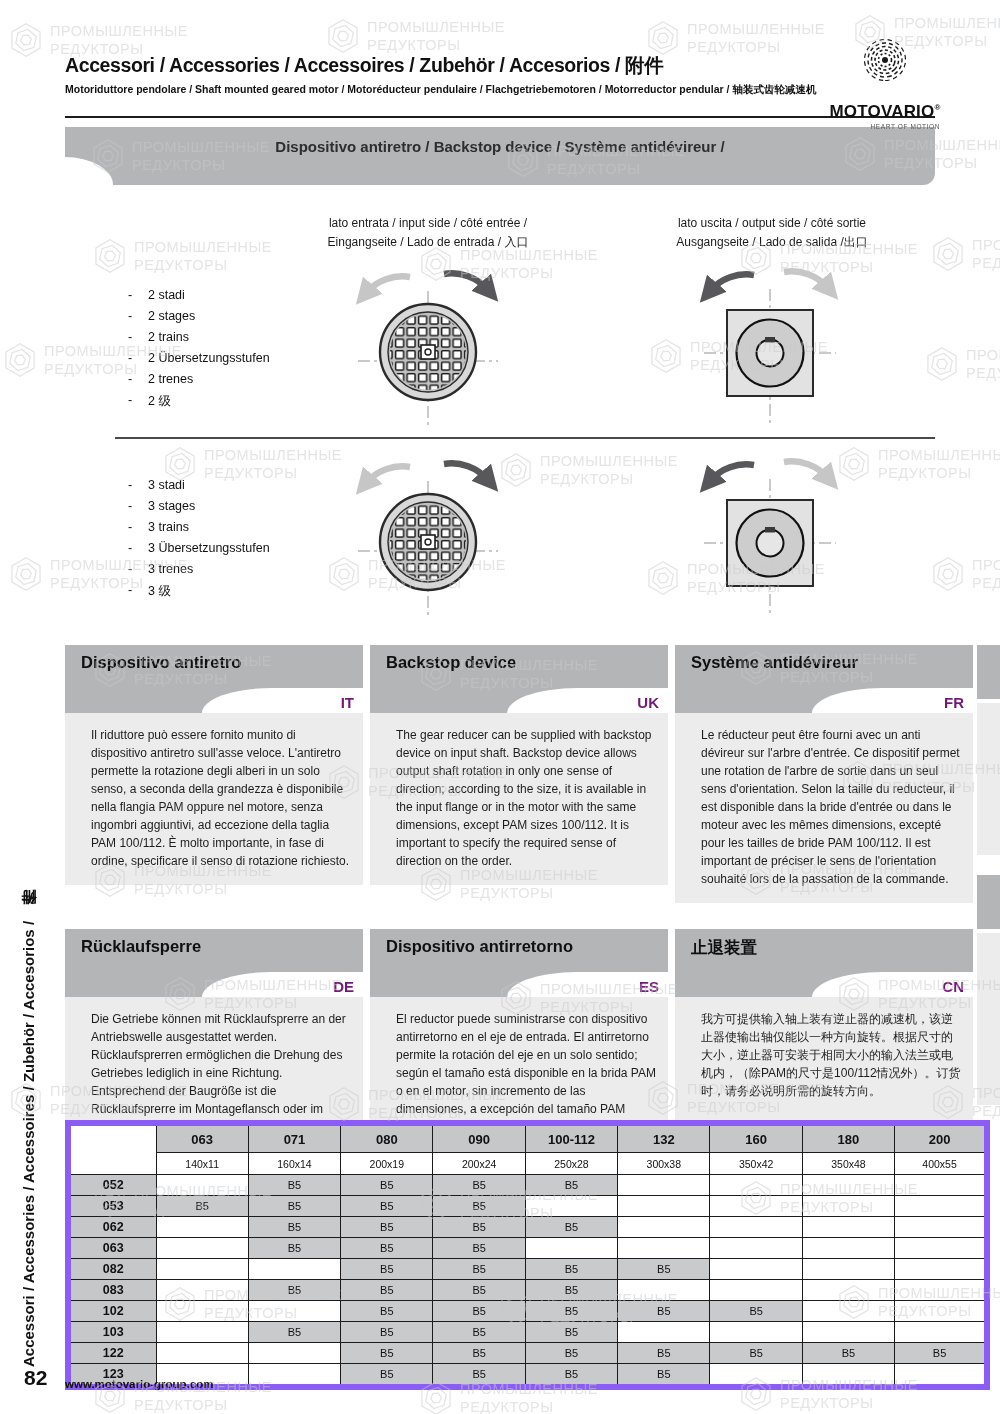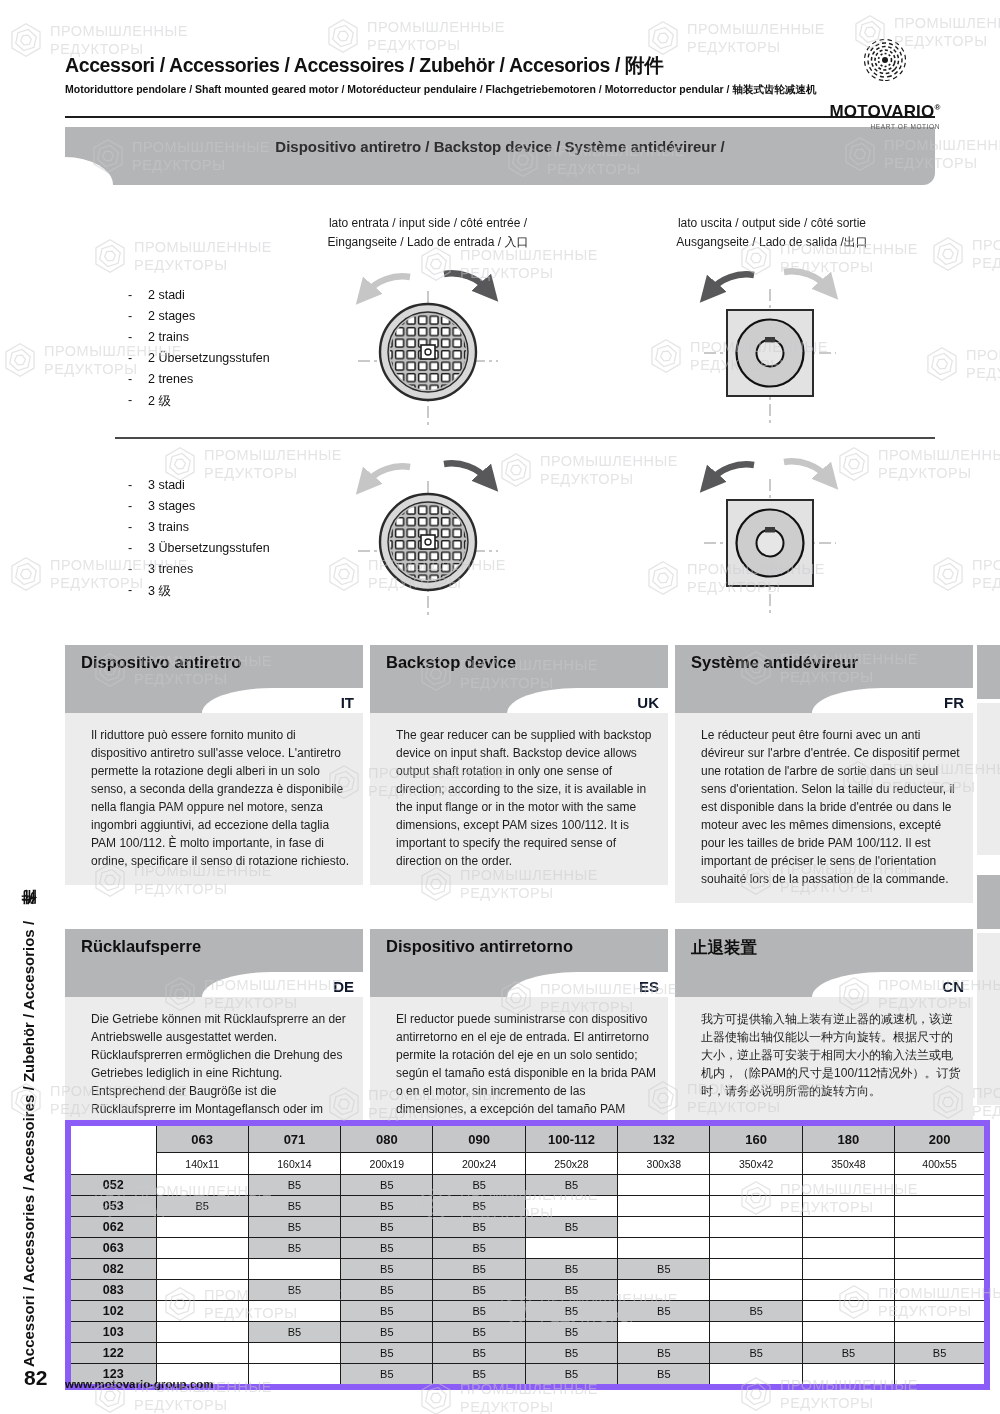--- a/index.html
+++ b/index.html
@@ -37,21 +37,21 @@
   .stage-item::before{content:"-";width:20px;flex:0 0 auto;}
   .diagram{position:absolute;z-index:1;}
   .divider{position:absolute;left:115px;top:437px;width:820px;height:1.5px;background:#4a4a4a;z-index:1;}
   
   .blocks{position:absolute;left:65px;top:645px;width:908px;z-index:1;
           display:grid;grid-template-columns:1fr 1fr 1fr;column-gap:7px;row-gap:26px;align-items:start;}
   .lb-head{position:relative;background:#b4b5b7;height:68px;}
   .lb-title{font-size:16.5px;font-weight:bold;padding:8px 0 0 16px;color:#101010;}
   .lb-swoosh{position:absolute;right:0;bottom:0;width:54%;height:25px;background:#fff;
              border-top-left-radius:70px 25px;}
-  .lb-code{position:absolute;right:9px;bottom:2px;font-size:15px;font-weight:bold;color:#0f172a;}
+  .lb-code{position:absolute;right:9px;bottom:2px;font-size:15px;font-weight:bold;color:#701a75;}
   .lb-body{background:#ececec;padding:13px 12px 15px 26px;font-size:12px;line-height:1.5;color:#1d1d1d;}
   .blocks .block:nth-child(-n+3) .lb-body{min-height:118px;}
   .blocks .block:nth-child(n+4) .lb-body{min-height:150px;}
   .edge-sliver{position:absolute;z-index:1;}
   
   table.gtable{position:absolute;left:65px;top:1120px;width:925px;z-index:1;
                border-collapse:collapse;table-layout:fixed;}
   .gtable th,.gtable td{border:1px solid #1b1b1b;text-align:center;padding:0;}
   .gtable thead th{background:#c6c7c9;font-size:13px;height:26px;font-weight:bold;}
   .gtable thead th.corner{background:#fff;}

